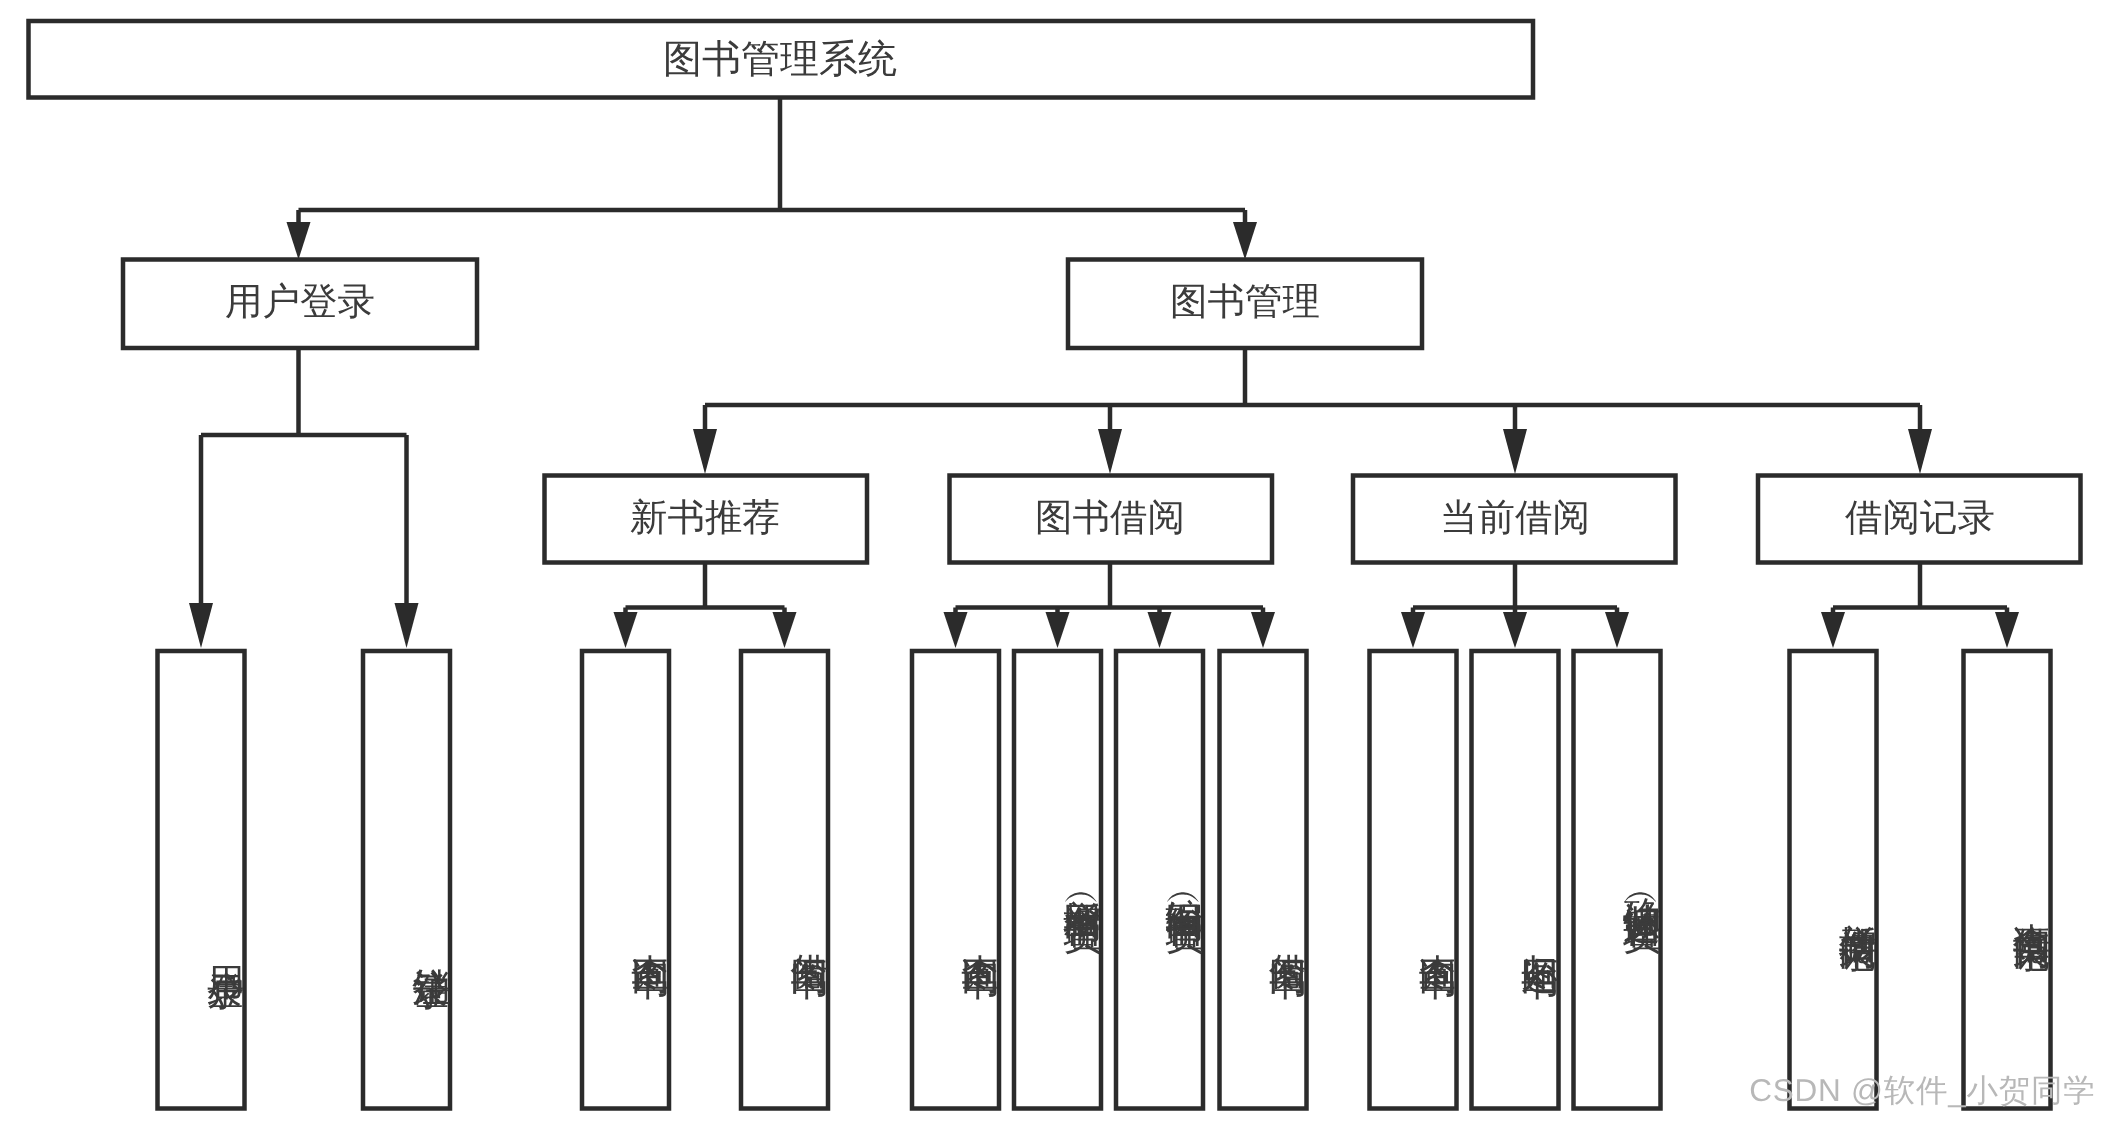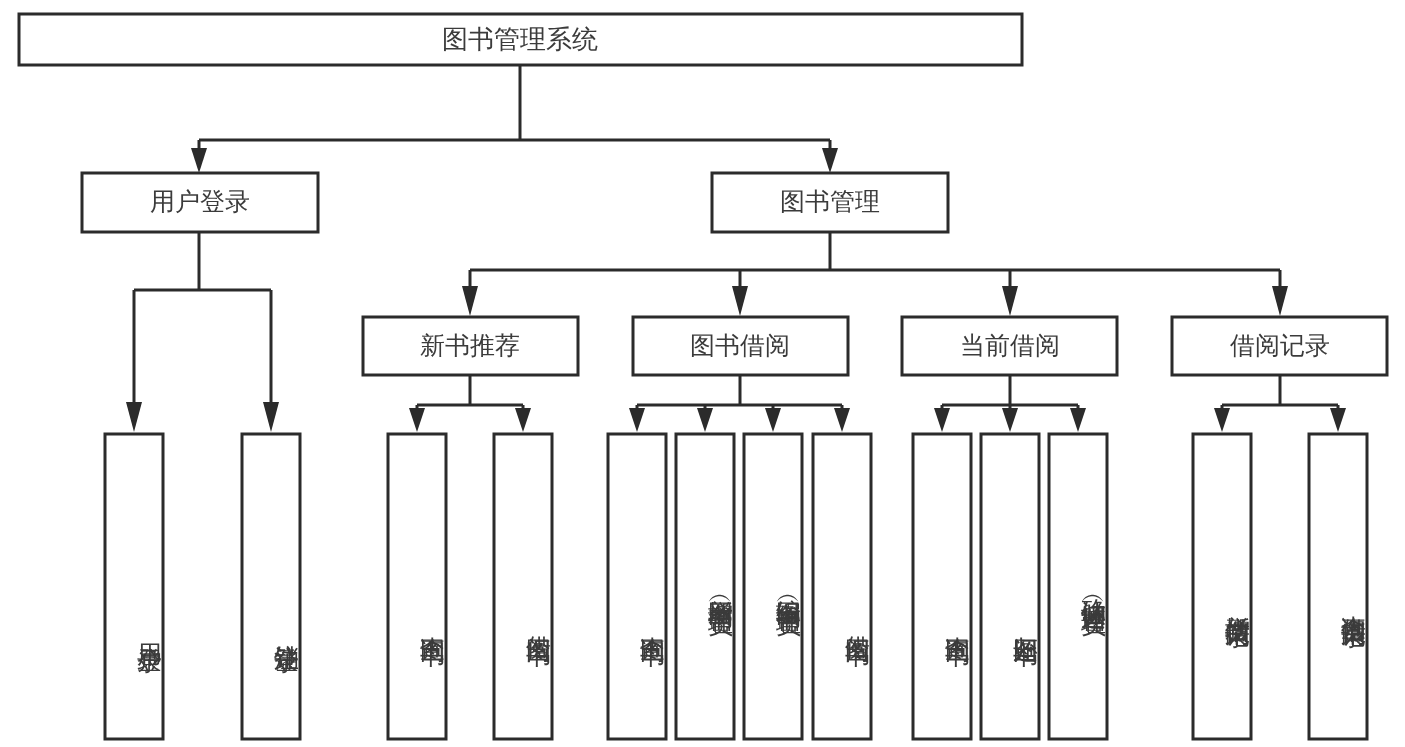--- a/index.html
+++ b/index.html
@@ -227,13 +227,14 @@
   <div class="leaf-label-wrap" style="left:744px; top:440px; width:58px; height:295px;">编辑图书（管理员）</div>
   <div class="leaf-label-wrap" style="left:813px; top:505px; width:58px; height:230px;">借阅图书</div>
 
   <div class="leaf-label-wrap" style="left:913px; top:505px; width:58px; height:230px;">查询图书</div>
   <div class="leaf-label-wrap" style="left:981px; top:505px; width:58px; height:230px;">归还图书</div>
   <div class="leaf-label-wrap" style="left:1049px; top:440px; width:58px; height:295px;">确认归还（管理员）</div>
 
   <div class="leaf-label-wrap" style="left:1193px; top:468px; width:58px; height:265px;">新增借阅记录</div>
   <div class="leaf-label-wrap" style="left:1309px; top:468px; width:58px; height:265px;">查询借阅记录</div>
 
+  <div class="watermark">CSDN @软件_小贺同学</div>
 </div>
 
 </body></html>

